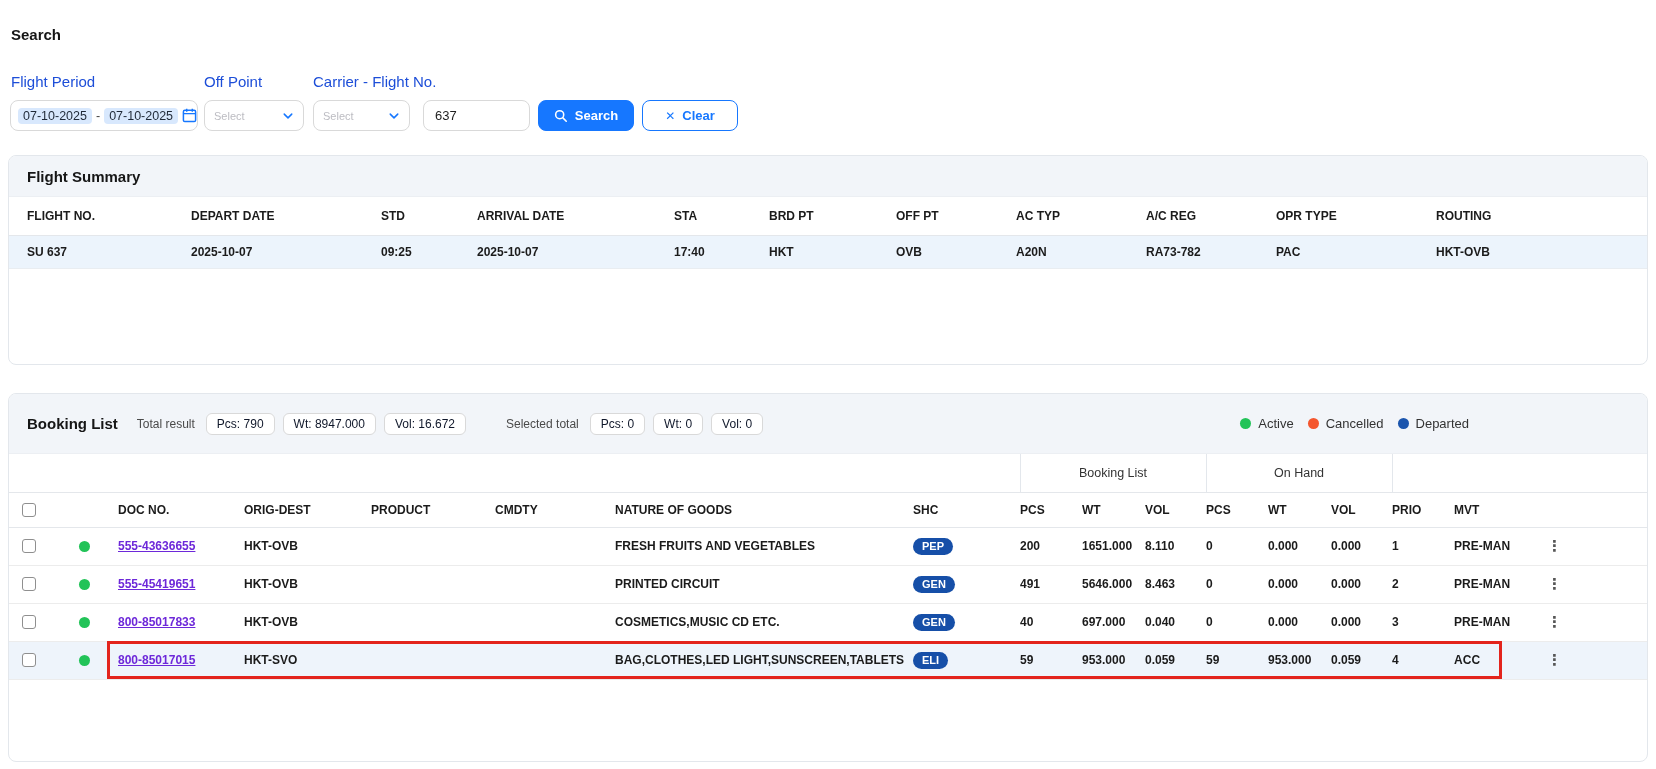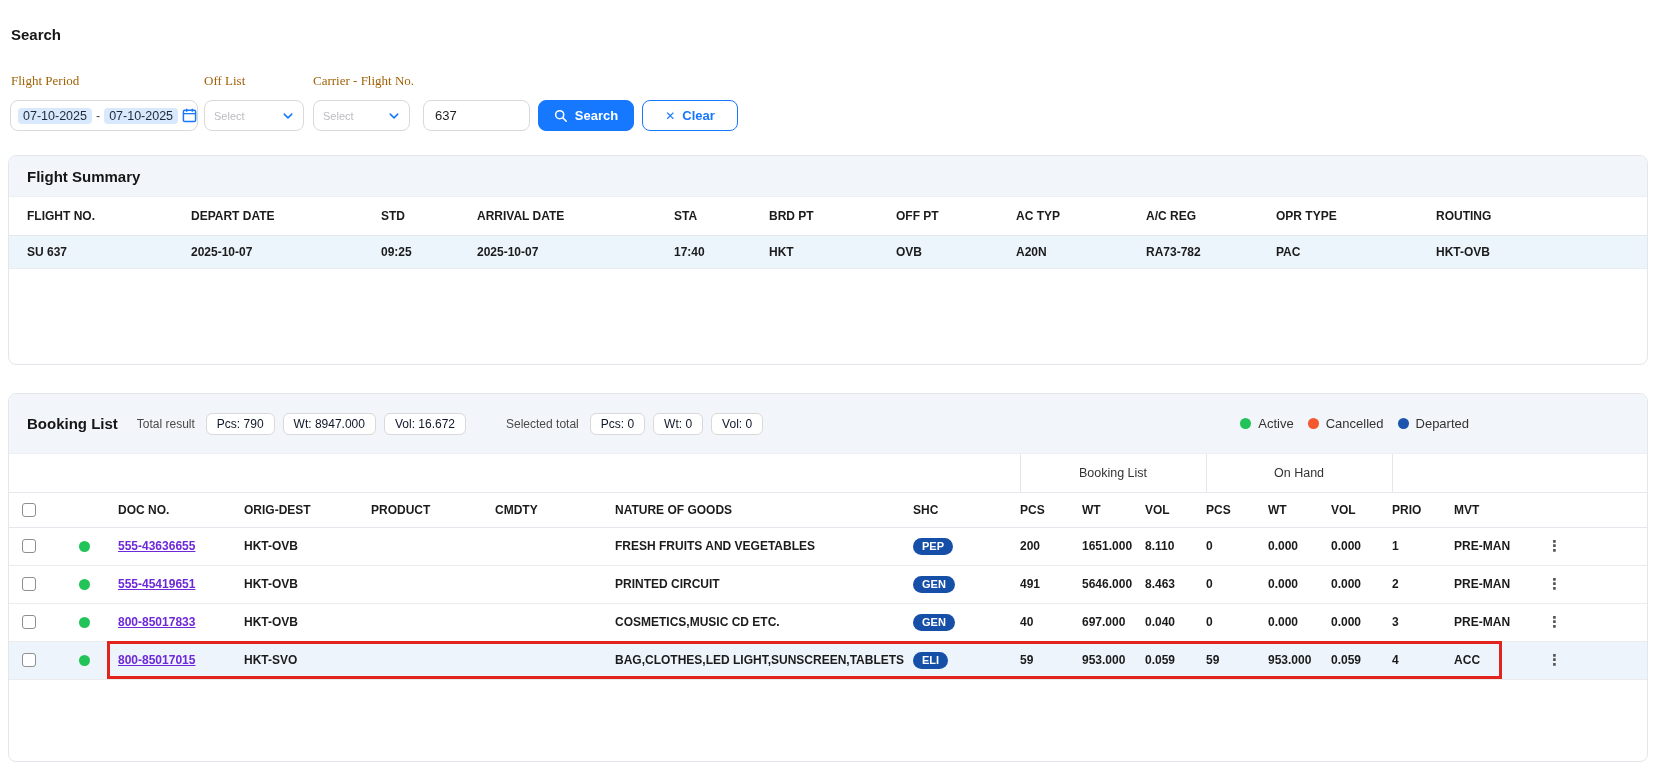--- a/index.html
+++ b/index.html
@@ -2,21 +2,21 @@
 <html><head>
 <meta charset="utf-8">
 <style>
   * { margin:0; padding:0; box-sizing:border-box; }
   html,body { background:#fff; }
   body { font-family:"Liberation Sans","DejaVu Sans",sans-serif; color:#1f1f1f; }
   .page { position:relative; width:1656px; height:769px; background:#fff; overflow:hidden; }
 
   
   .search-title { position:absolute; left:11px; top:26px; font-size:15px; font-weight:bold; color:#161616; }
-  .f-label { position:absolute; top:73px; font-size:13px; color:#a16207;font-family:Liberation Serif, serif; }
+  .f-label { position:absolute; top:73px; font-size:15px; color:#1d4ed8; }
   .lbl-period { left:11px; } .lbl-off { left:204px; } .lbl-carrier { left:313px; }
 
   .ctrl { position:absolute; top:100px; height:31px; border:1px solid #d9d9d9; border-radius:8px; background:#fff; display:flex; align-items:center; }
   .datepicker { left:10px; width:188px; padding:0 8px 0 7px; gap:4px;align-items:center; }
   .chip { background:#d8e8fd; border-radius:4px; padding:1px 5px; font-size:12.5px; color:#1f2937; white-space:nowrap; }
   .dsep { font-size:12.5px; color:#444; }
   .cal-ic { margin-left:auto; display:flex; }
   .select { justify-content:space-between; padding:0 9px; }
   .sel-off { left:204px; width:100px; } .sel-carrier { left:313px; width:97px; }
   .placeholder { font-size:11px; color:#bcbcc2; }
@@ -64,21 +64,21 @@
   .hl-rect { position:absolute; left:98px; top:247px; width:1395px; height:38px; border:3px solid #e3241c; pointer-events:none; }
 </style>
 </head>
 <body>
 
 <div class="page">
 
   <div class="search-title">Search</div>
 
   <div class="f-label lbl-period">Flight Period</div>
-  <div class="f-label lbl-off">Off List</div>
+  <div class="f-label lbl-off">Off Point</div>
   <div class="f-label lbl-carrier">Carrier - Flight No.</div>
 
   <div class="ctrl datepicker">
     <span class="chip">07-10-2025</span>
     <span class="dsep">-</span>
     <span class="chip">07-10-2025</span>
     <span class="cal-ic">
       <svg width="15" height="15" viewBox="0 0 16 16">
           <rect x="1.5" y="2.5" width="13" height="12" rx="1.5" fill="none" stroke="#1677ff" stroke-width="1.6"></rect>
           <line x1="5" y1="0.8" x2="5" y2="4" stroke="#1677ff" stroke-width="1.6"></line>

